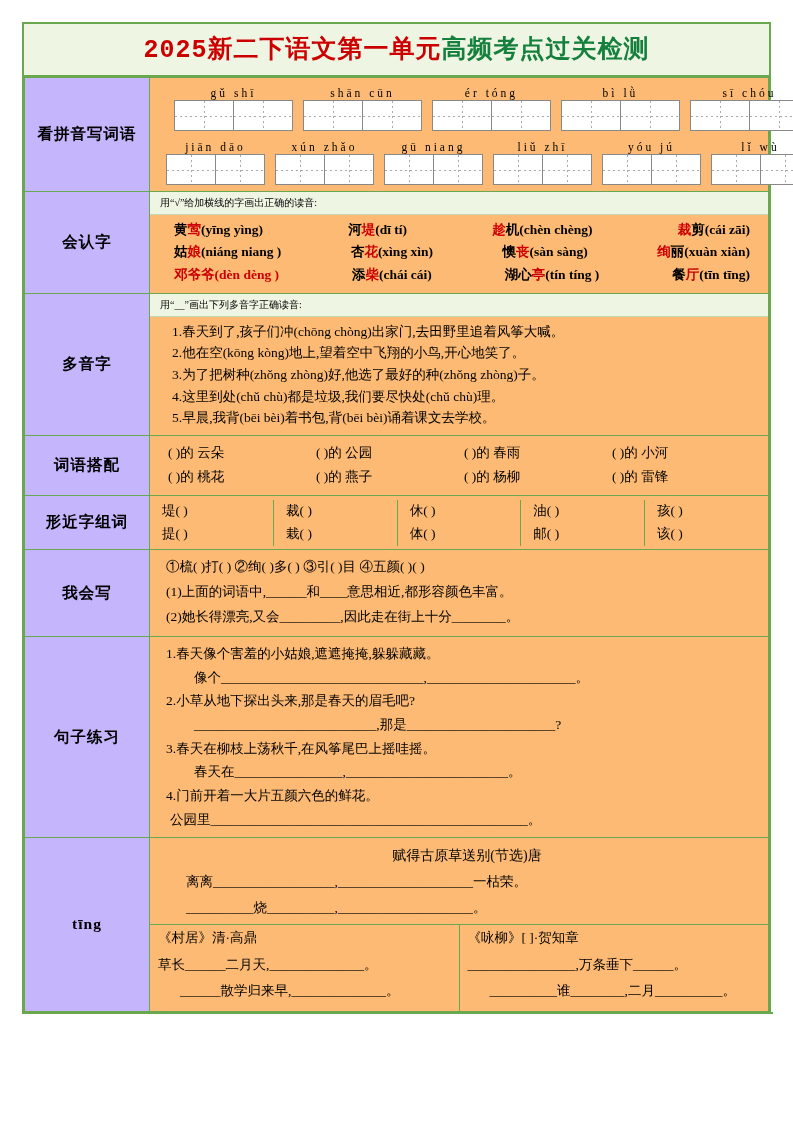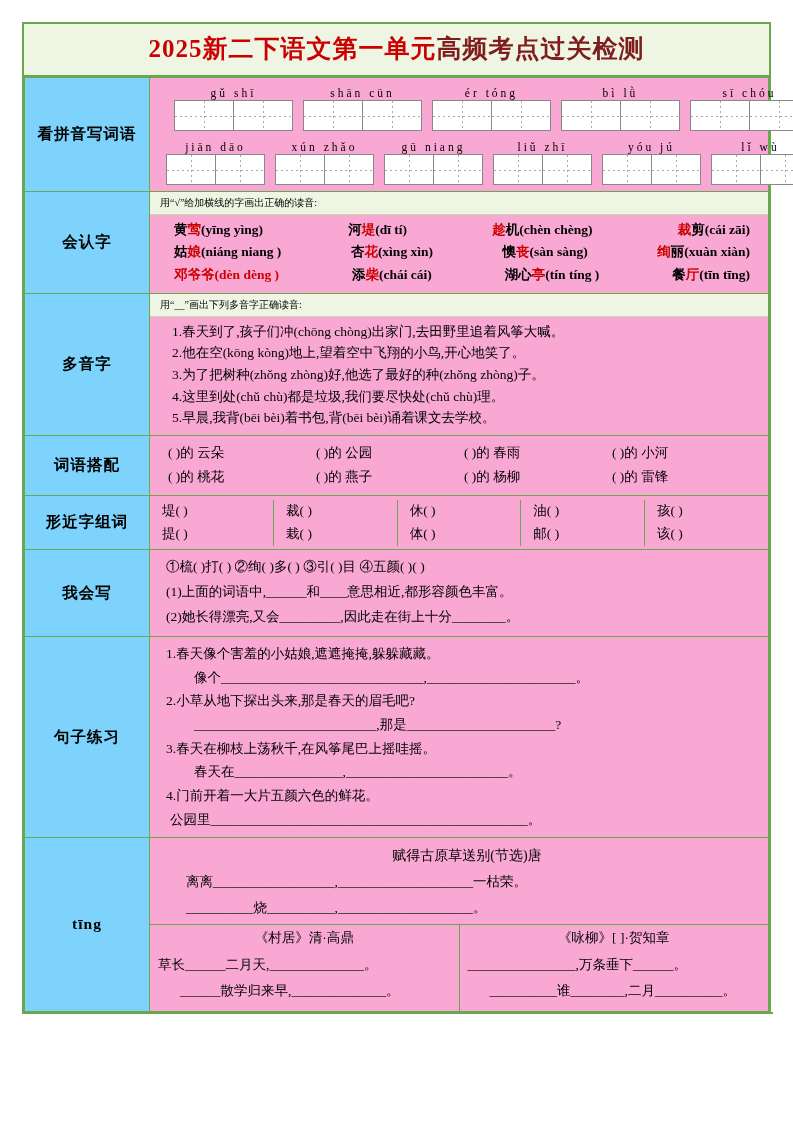--- a/index.html
+++ b/index.html
@@ -32,46 +32,46 @@
     text-align: center;
     padding: 8px 0 10px 0;
     border-bottom: 2px solid #6aa84f;
   }
   .title {
     font-size: 25px;
     font-weight: bold;
     letter-spacing: 1px;
     font-family: "Liberation Serif", "DejaVu Serif", serif;
   }
-  .title .red { color: #cc0000; }
-  .title .dark { color: #7f1d1d; }
+  .title .red { color: #cc0000; font-family: Liberation Mono, monospace; }
+  .title .dark { color: #15803d; }
 
   table.main {
     border-collapse: collapse;
     width: 745px;
     table-layout: fixed;
   }
   table.main > tbody > tr > td {
     border: 1px solid #6aa84f;
     vertical-align: middle;
   }
   td.label {
     width: 120px;
     text-align: center;
     font-size: 15.5px;
     font-weight: bold;
-    background: #7dd3fc;
+    background: #c4b5fd;
     letter-spacing: 1px;
     padding: 16px 2px;
   }
   td.body {
     padding: 5px 8px 6px 10px;
     font-size: 13.5px;
     line-height: 1.55;
-    background: #f9a8d4;
+    background: #fdba74;
   }
 
   
   .pinyin-row {
     display: flex;
     gap: 10px;
     padding-left: 14px;
     margin-top: 2px;
   }
   .pinyin-row.second { margin-top: 8px; padding-left: 6px; }
@@ -181,21 +181,21 @@
   }
   table.poems td {
     border: none;
     border-right: 1px solid #6aa84f;
     border-top: 1px solid #6aa84f;
     vertical-align: top;
     padding: 3px 8px 6px 8px;
     width: 50%;
   }
   table.poems td.last { border-right: none; }
-  .poem-title { text-align: center; font-size: 13.5px; margin-bottom: 3px; }
+  .poem-title { text-align: left; font-size: 13.5px; margin-bottom: 3px; }
   .poem-line { font-size: 13.5px; line-height: 1.95; }
   .bottom-border { border-bottom: 2px solid #6aa84f; height: 0; width: 749px;}
 </style>
 </head>
 <body>
 
 <div class="page">
   <div class="sheet">
 
     <div class="title-row">

